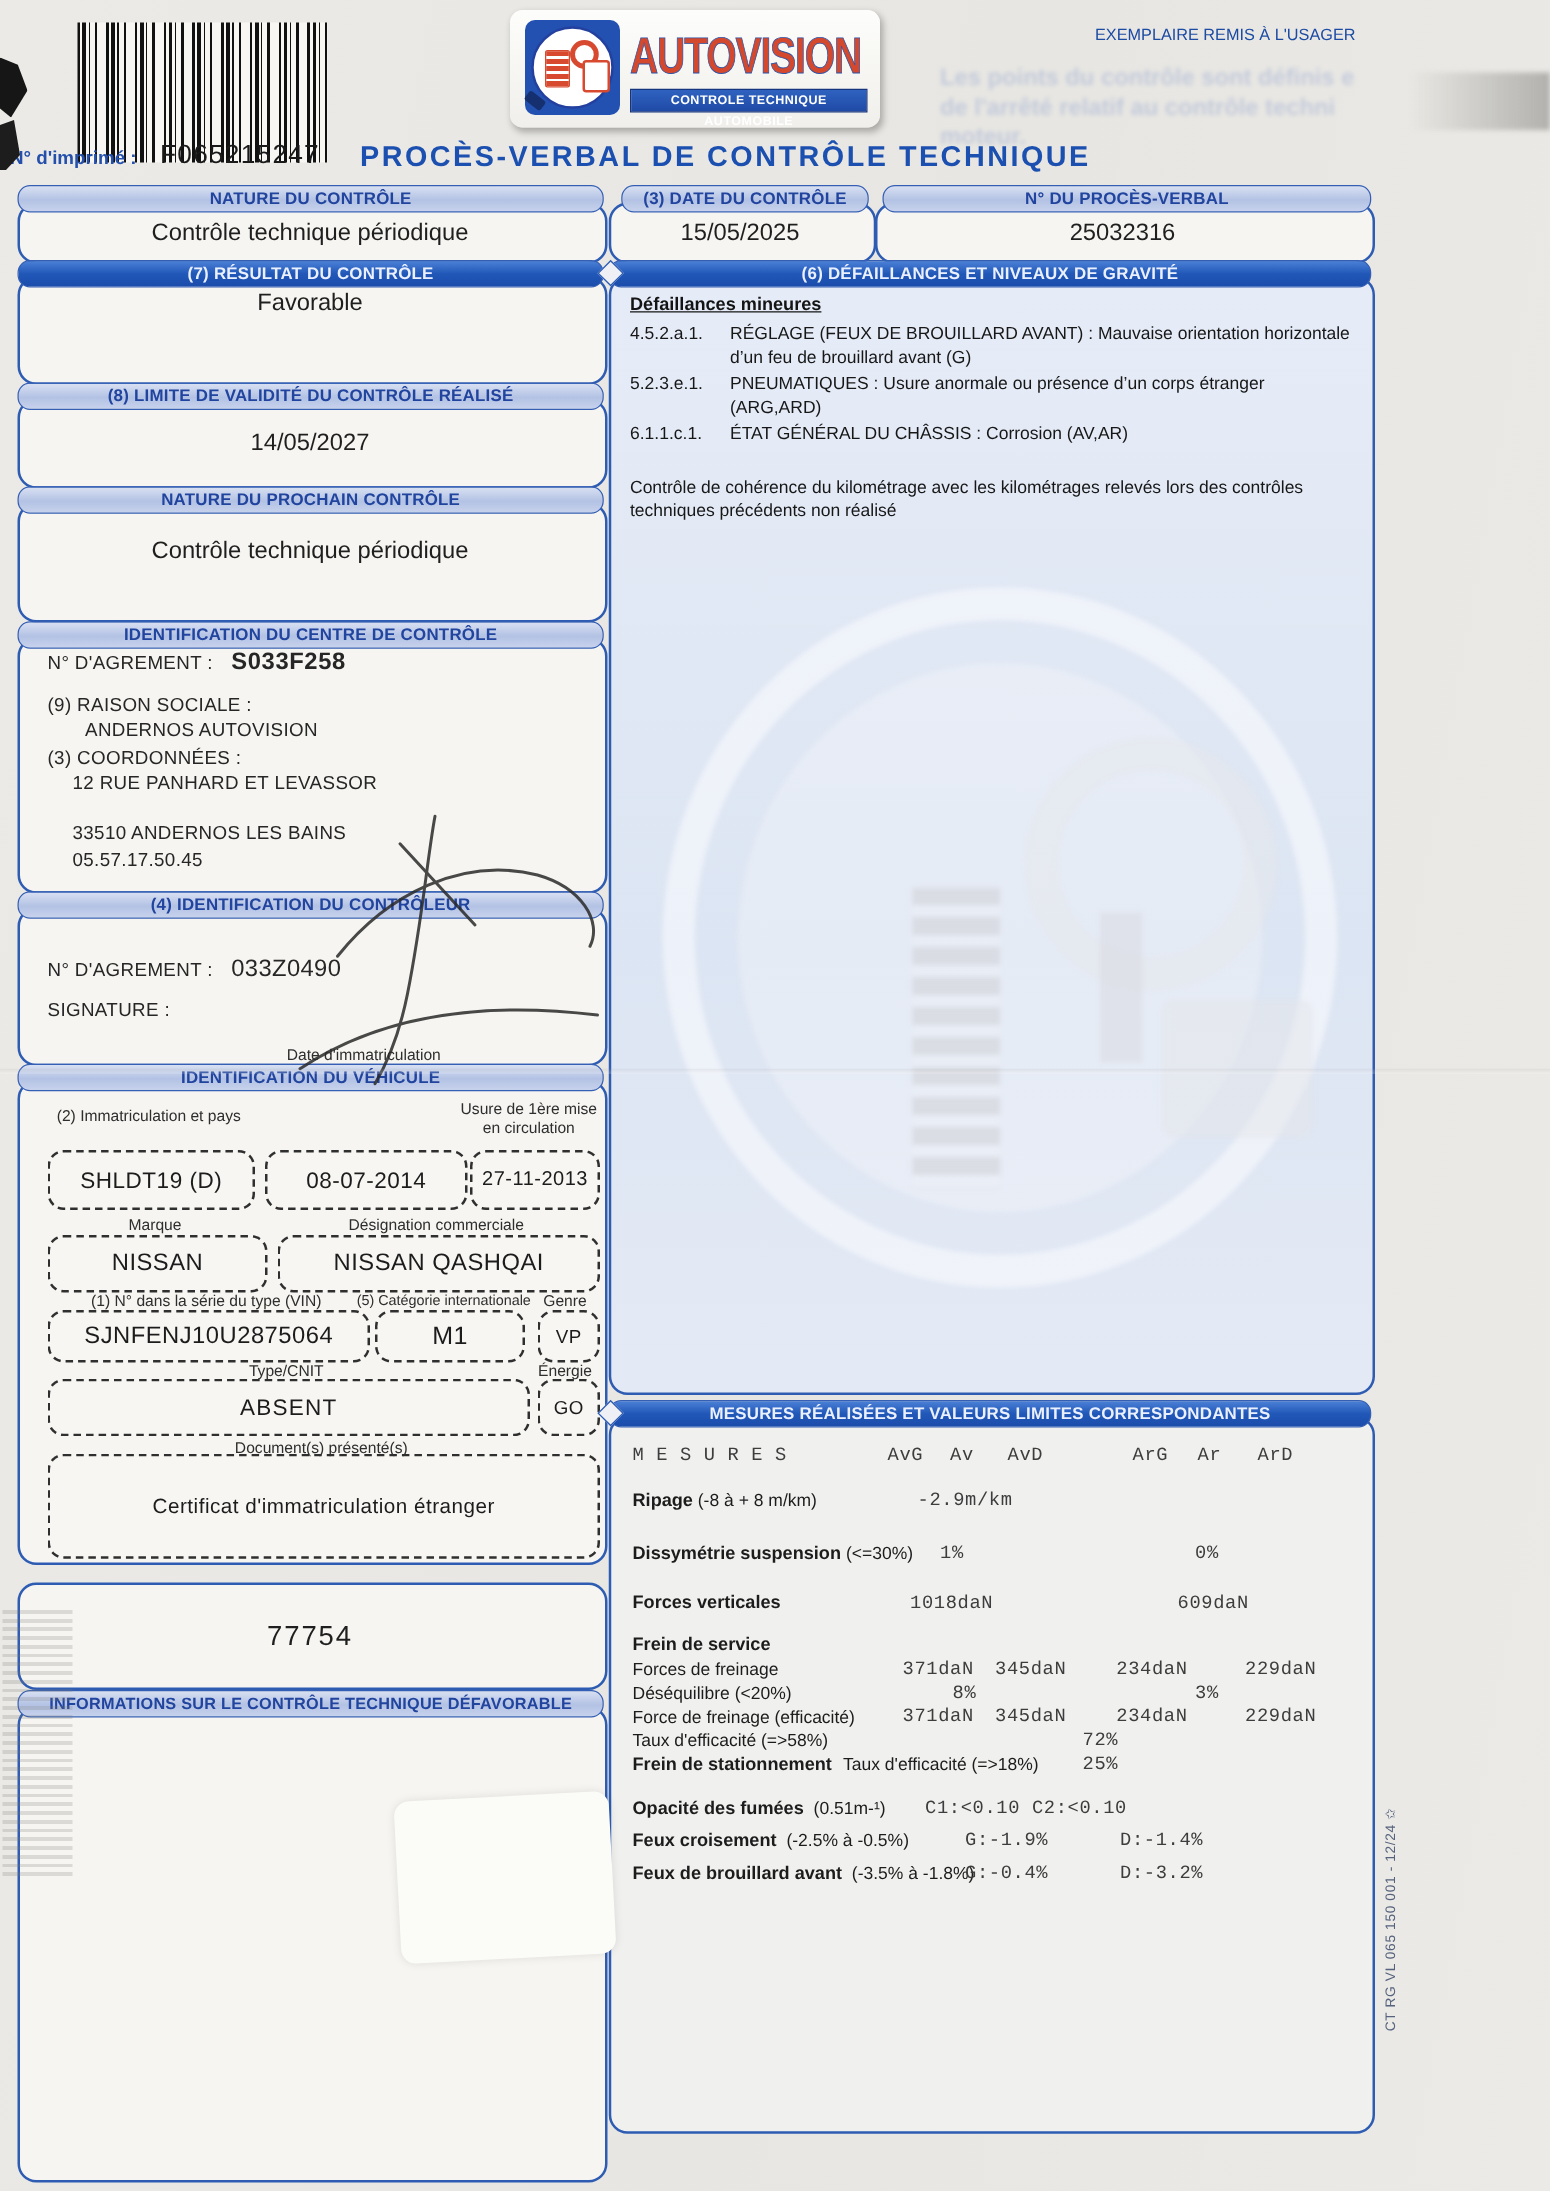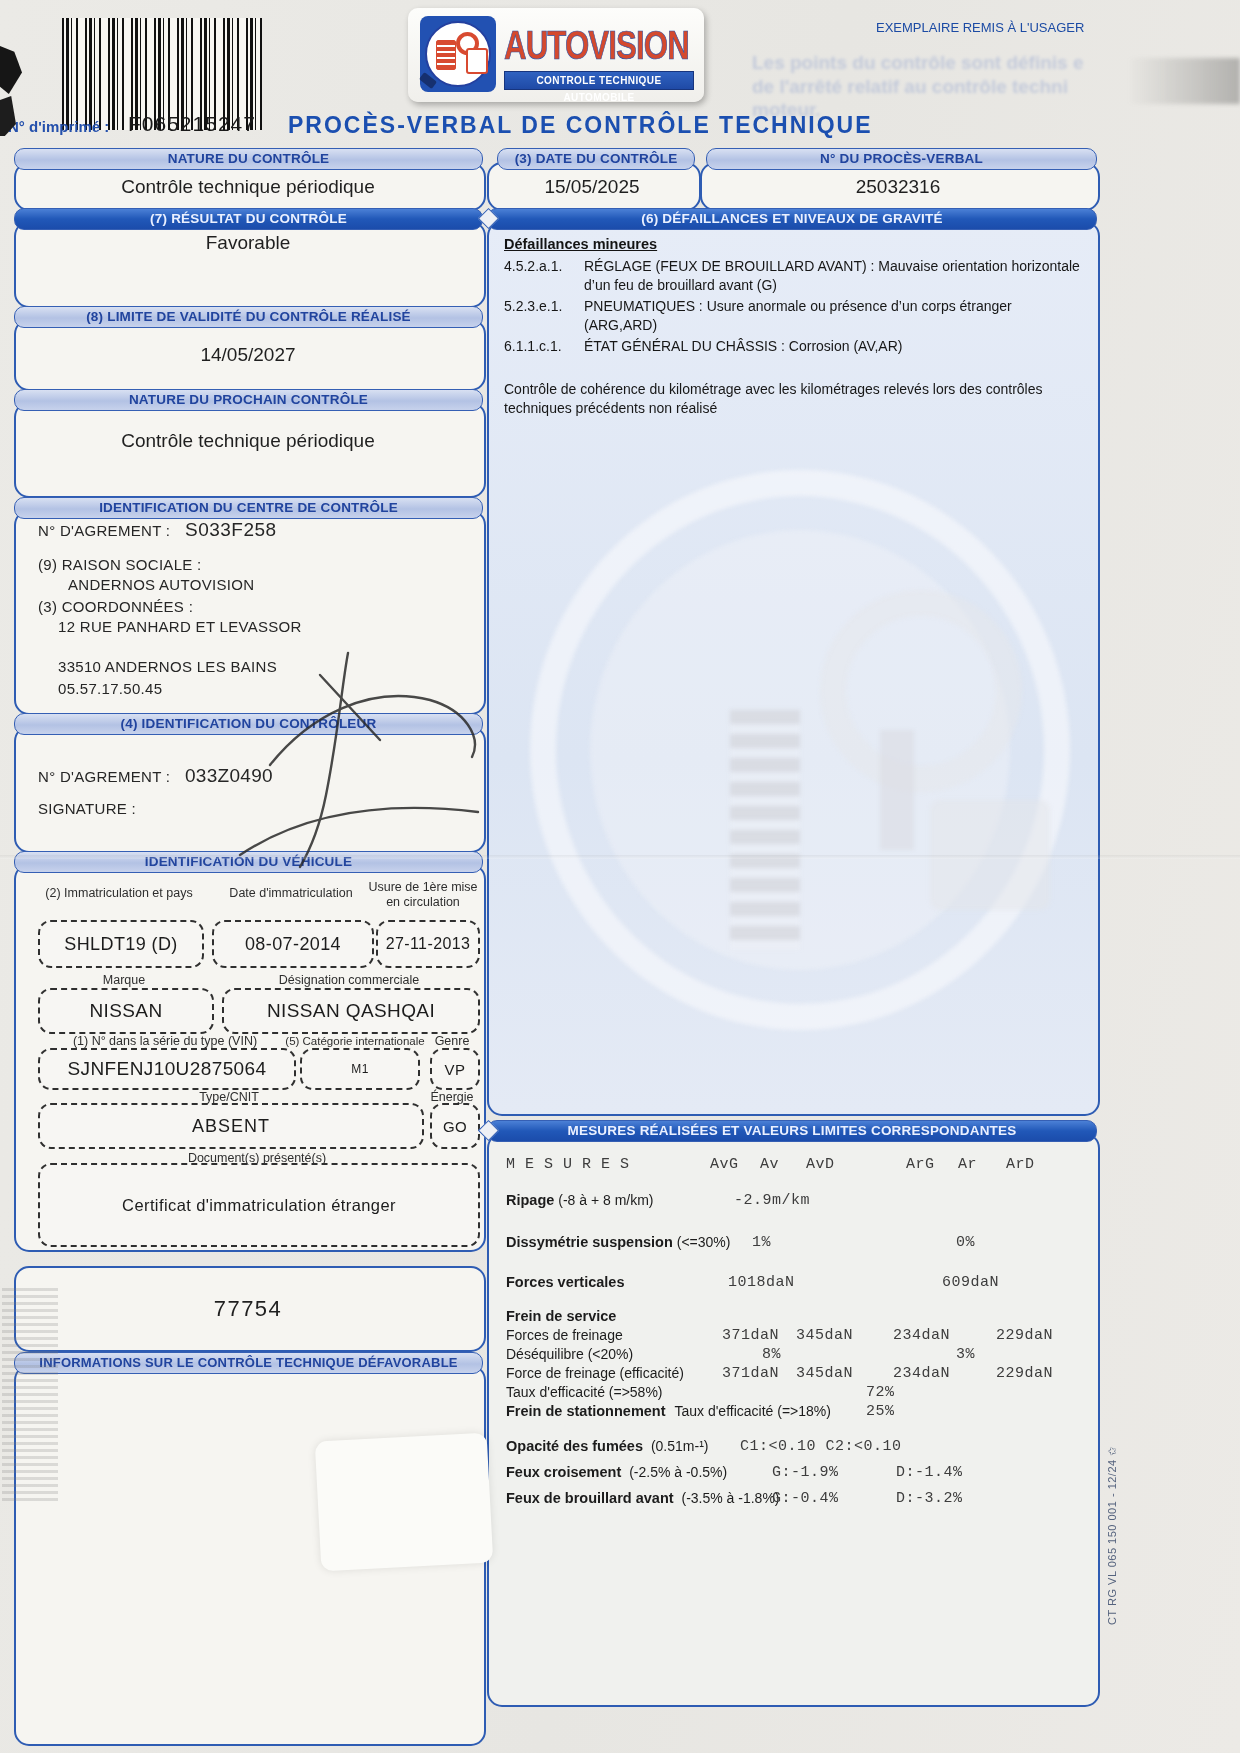--- a/index.html
+++ b/index.html
@@ -124,21 +124,21 @@
   <div class="hdr light" style="left:14px;top:306px;width:467px">(8) LIMITE DE VALIDITÉ DU CONTRÔLE RÉALISÉ</div>
   <div class="cval" style="left:14px;top:344px;width:468px">14/05/2027</div>
 
   <div class="sbox" style="left:14px;top:402px;width:468px;height:92px"></div>
   <div class="hdr light" style="left:14px;top:389px;width:467px">NATURE DU PROCHAIN CONTRÔLE</div>
   <div class="cval" style="left:14px;top:430px;width:468px">Contrôle technique périodique</div>
 
   <div class="sbox" style="left:14px;top:510px;width:468px;height:201px"></div>
   <div class="hdr light" style="left:14px;top:497px;width:467px">IDENTIFICATION DU CENTRE DE CONTRÔLE</div>
   <div class="lbl15" style="left:38px;top:522px">N° D'AGREMENT :</div>
-  <div class="lbl15" style="left:185px;top:519px;font-size:19px;font-weight:normal;letter-spacing:.5px">S033F258</div>
+  <div class="lbl15" style="left:185px;top:519px;font-size:19px;font-weight:bold;letter-spacing:.5px">S033F258</div>
   <div class="lbl15" style="left:38px;top:556px">(9) RAISON SOCIALE :</div>
   <div class="lbl15" style="left:68px;top:576px">ANDERNOS AUTOVISION</div>
   <div class="lbl15" style="left:38px;top:598px">(3) COORDONNÉES :</div>
   <div class="lbl15" style="left:58px;top:618px">12 RUE PANHARD ET LEVASSOR</div>
   <div class="lbl15" style="left:58px;top:658px">33510 ANDERNOS LES BAINS</div>
   <div class="lbl15" style="left:58px;top:680px">05.57.17.50.45</div>
 
   <div class="sbox" style="left:14px;top:726px;width:468px;height:123px"></div>
   <div class="hdr light" style="left:14px;top:713px;width:467px">(4) IDENTIFICATION DU CONTRÔLEUR</div>
   <div class="lbl15" style="left:38px;top:768px">N° D'AGREMENT :</div>
@@ -151,36 +151,36 @@
       <path d="M40,120 C80,70 140,40 200,55 C235,65 252,92 242,112"></path>
       <path d="M10,210 C70,170 150,155 248,167"></path>
       <path d="M90,30 L150,95"></path>
     </g>
   </svg>
 
   <div class="sbox" style="left:14px;top:864px;width:468px;height:384px"></div>
   <div class="hdr light" style="left:14px;top:851px;width:467px">IDENTIFICATION DU VÉHICULE</div>
 
   <div class="vlabel" style="left:38px;top:886px;width:162px">(2) Immatriculation et pays</div>
-  <div class="vlabel" style="left:212px;top:886px;width:158px">Date d'immatriculation</div>
+  <div class="vlabel" style="left:212px;top:837px;width:158px">Date d'immatriculation</div>
   <div class="vlabel" style="left:368px;top:880px;width:110px">Usure de 1ère mise en circulation</div>
   <div class="dbox" style="left:38px;top:920px;width:162px;height:44px">SHLDT19 (D)</div>
   <div class="dbox" style="left:212px;top:920px;width:158px;height:44px">08-07-2014</div>
   <div class="dbox" style="left:376px;top:920px;width:100px;height:44px;font-size:16px">27-11-2013</div>
 
   <div class="vlabel" style="left:38px;top:973px;width:172px">Marque</div>
   <div class="vlabel" style="left:222px;top:973px;width:254px">Désignation commerciale</div>
   <div class="dbox" style="left:38px;top:988px;width:172px;height:42px;font-size:19px">NISSAN</div>
   <div class="dbox" style="left:222px;top:988px;width:254px;height:42px;font-size:19px">NISSAN QASHQAI</div>
 
   <div class="vlabel" style="left:38px;top:1034px;width:254px">(1) N° dans la série du type (VIN)</div>
   <div class="vlabel" style="left:270px;top:1034px;width:170px;font-size:11.5px">(5) Catégorie internationale</div>
   <div class="vlabel" style="left:424px;top:1034px;width:56px">Genre</div>
   <div class="dbox" style="left:38px;top:1048px;width:254px;height:38px;font-size:19px">SJNFENJ10U2875064</div>
-  <div class="dbox" style="left:300px;top:1048px;width:116px;height:38px;font-size:12px">M1</div>
+  <div class="dbox" style="left:300px;top:1048px;width:116px;height:38px;font-size:20px">M1</div>
   <div class="dbox" style="left:430px;top:1048px;width:46px;height:38px;font-size:15px">VP</div>
 
   <div class="vlabel" style="left:38px;top:1090px;width:382px">Type/CNIT</div>
   <div class="vlabel" style="left:424px;top:1090px;width:56px">Énergie</div>
   <div class="dbox" style="left:38px;top:1103px;width:382px;height:42px;letter-spacing:1px">ABSENT</div>
   <div class="dbox" style="left:430px;top:1103px;width:46px;height:42px;font-size:15px">GO</div>
 
   <div class="vlabel" style="left:38px;top:1151px;width:438px">Document(s) présenté(s)</div>
   <div class="dbox" style="left:38px;top:1163px;width:438px;height:80px;font-size:16.5px">Certificat d'immatriculation étranger</div>
 

